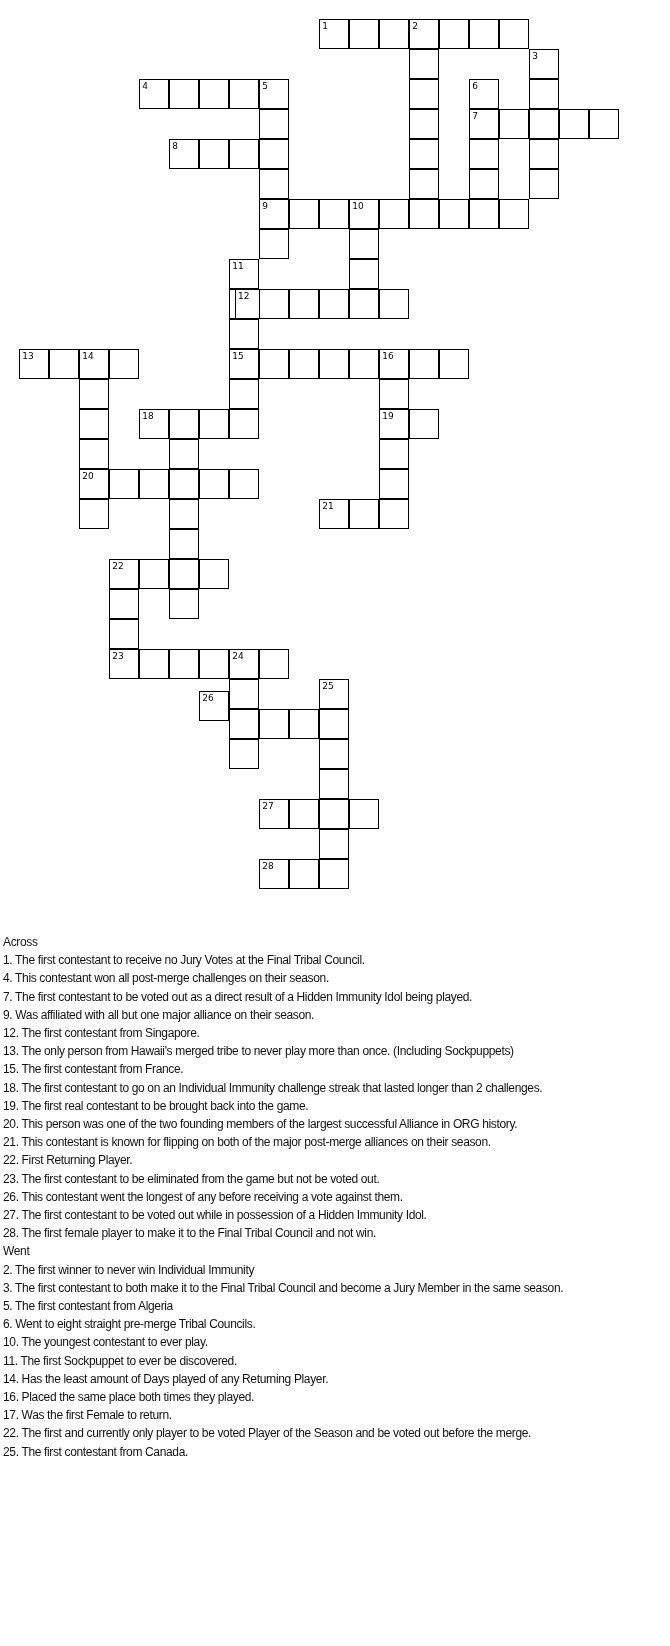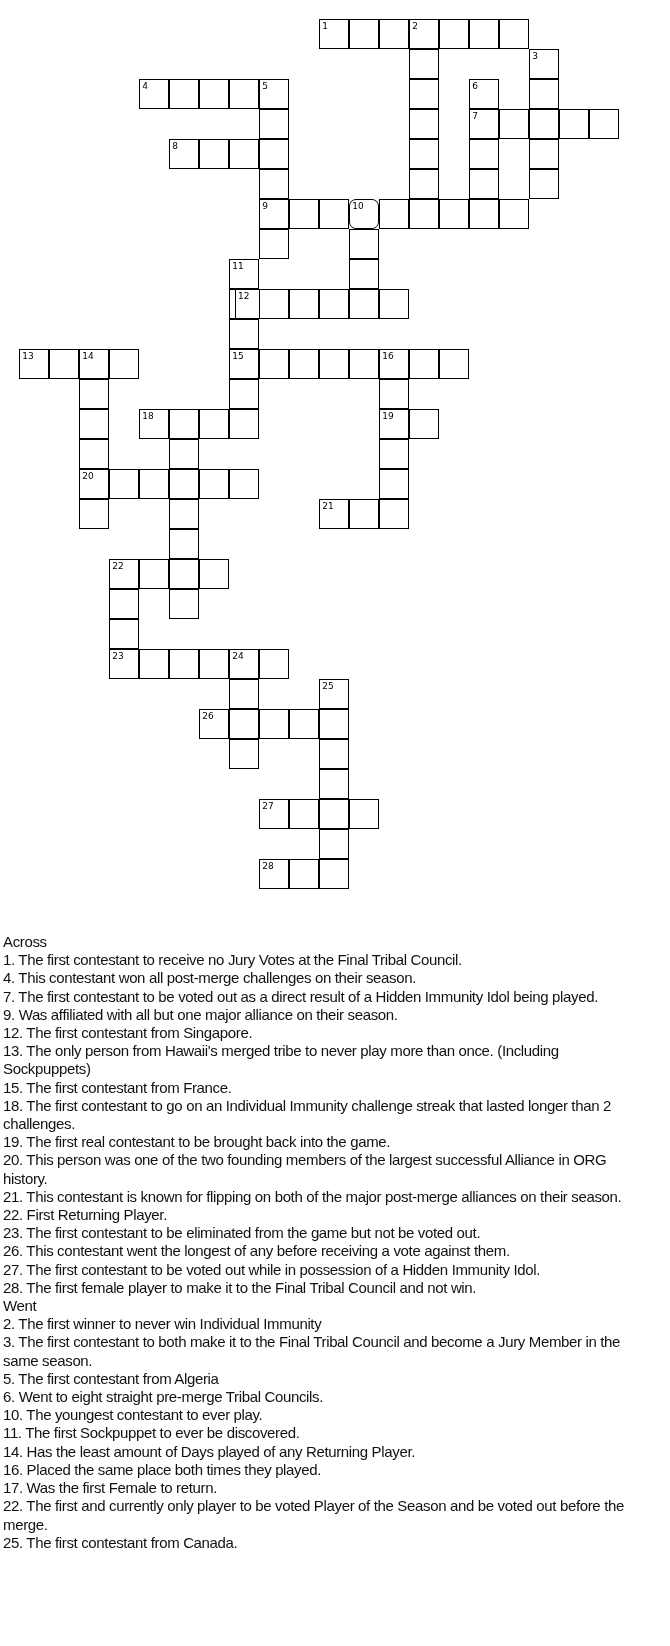--- a/index.html
+++ b/index.html
@@ -12,21 +12,21 @@
   .cell .num {
     position: absolute; left: 2px; top: 1px; font-family: "DejaVu Sans", sans-serif;
     font-size: 9px; line-height: 10px; color: #000;
   }
   .cell input {
     position: absolute; left: 0; top: 0; width: 100%; height: 100%; border: 0; padding: 0;
     background: transparent; text-align: center; font-size: 16px; text-transform: uppercase; outline: none;
   }
   #clues {
     position: absolute; left: 3px; top: 933px; width: 645px;
-    font-size: 15px; line-height: 18.2px; letter-spacing: -0.35px; word-spacing: 0px;
+    font-size: 12px; line-height: 18.2px; letter-spacing: -0.35px; word-spacing: 0px;
   }
   #clues .heading { display: block; }
   #clues .clue { display: block; }
 </style>
 </head>
 <body>
 
 <div id="grid">
     <div class="cell" style="left: 320px; top: 20px;">
       <span class="num">1</span>
@@ -153,21 +153,21 @@
     </div>
     <div class="cell" style="left: 230px; top: 140px;">
       <input maxlength="1" style="">
     </div>
     <div class="cell" style="left: 290px; top: 200px;">
       <input maxlength="1" style="">
     </div>
     <div class="cell" style="left: 320px; top: 200px;">
       <input maxlength="1" style="">
     </div>
-    <div class="cell" style="left: 350px; top: 200px; border-radius: 7px;">
+    <div class="cell" style="left: 350px; top: 200px;">
       <span class="num">10</span>
       <input maxlength="1" style="">
     </div>
     <div class="cell" style="left: 380px; top: 200px;">
       <input maxlength="1" style="">
     </div>
     <div class="cell" style="left: 440px; top: 200px;">
       <input maxlength="1" style="">
     </div>
     <div class="cell" style="left: 500px; top: 200px;">
@@ -400,21 +400,21 @@
     </div>
     <div class="cell" style="left: 320px; top: 800px;">
       <input maxlength="1" style="">
     </div>
     <div class="cell" style="left: 320px; top: 830px;">
       <input maxlength="1" style="">
     </div>
     <div class="cell" style="left: 320px; top: 860px;">
       <input maxlength="1" style="">
     </div>
-    <div class="cell" style="left: 200px; top: 710px;">
+    <div class="cell" style="left: 200px; top: 692px;">
       <span class="num">26</span>
       <input maxlength="1" style="">
     </div>
     <div class="cell" style="left: 260px; top: 710px;">
       <input maxlength="1" style="">
     </div>
     <div class="cell" style="left: 290px; top: 710px;">
       <input maxlength="1" style="">
     </div>
     <div class="cell" style="left: 260px; top: 800px;">

